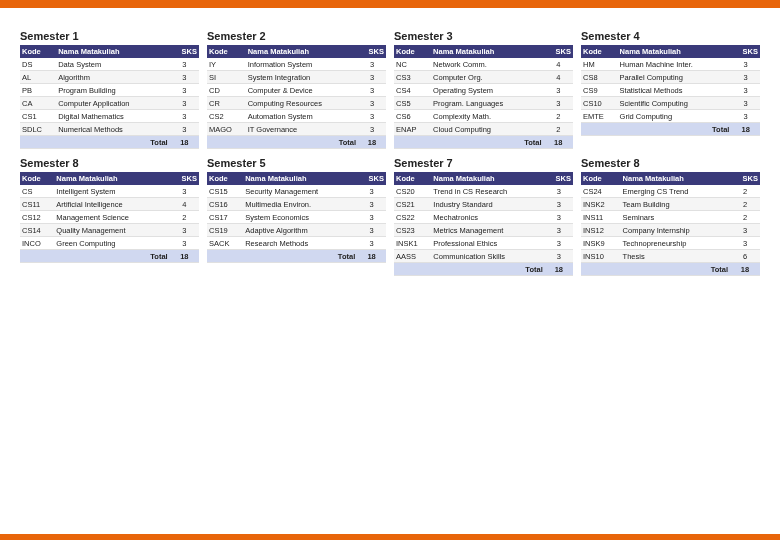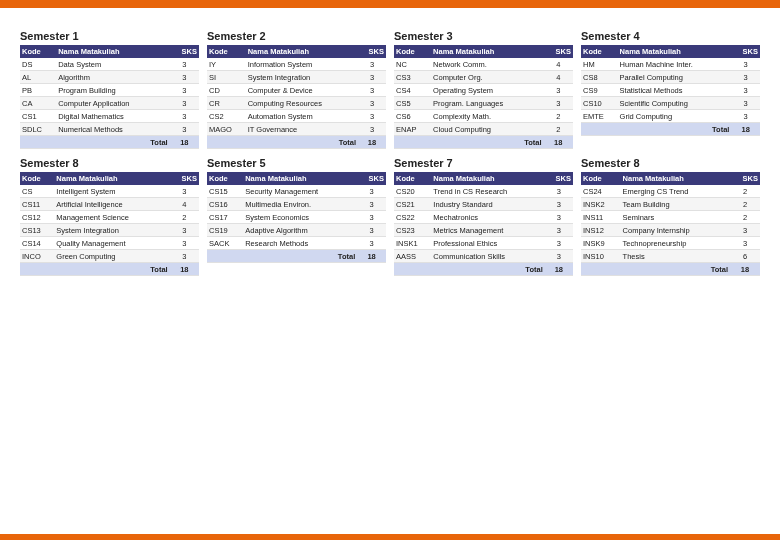--- a/index.html
+++ b/index.html
@@ -306,25 +306,20 @@
               <td>CS11</td>
               <td>Artificial Intelligence</td>
               <td>4</td>
             </tr>
             <tr>
               <td>CS12</td>
               <td>Management Science</td>
               <td>2</td>
             </tr>
             <tr>
-              <td>CS13</td>
-              <td>System Integration</td>
-              <td>3</td>
-            </tr>
-            <tr>
               <td>CS14</td>
               <td>Quality Management</td>
               <td>3</td>
             </tr>
             <tr>
               <td>INCO</td>
               <td>Green Computing</td>
               <td>3</td>
             </tr>
             <tr class="total-row">

